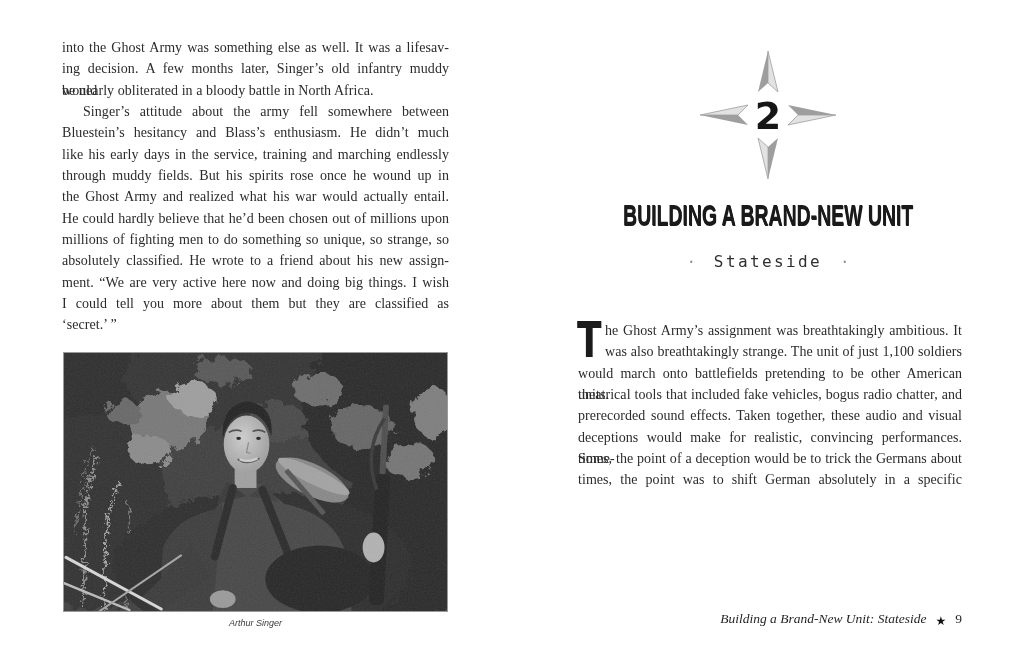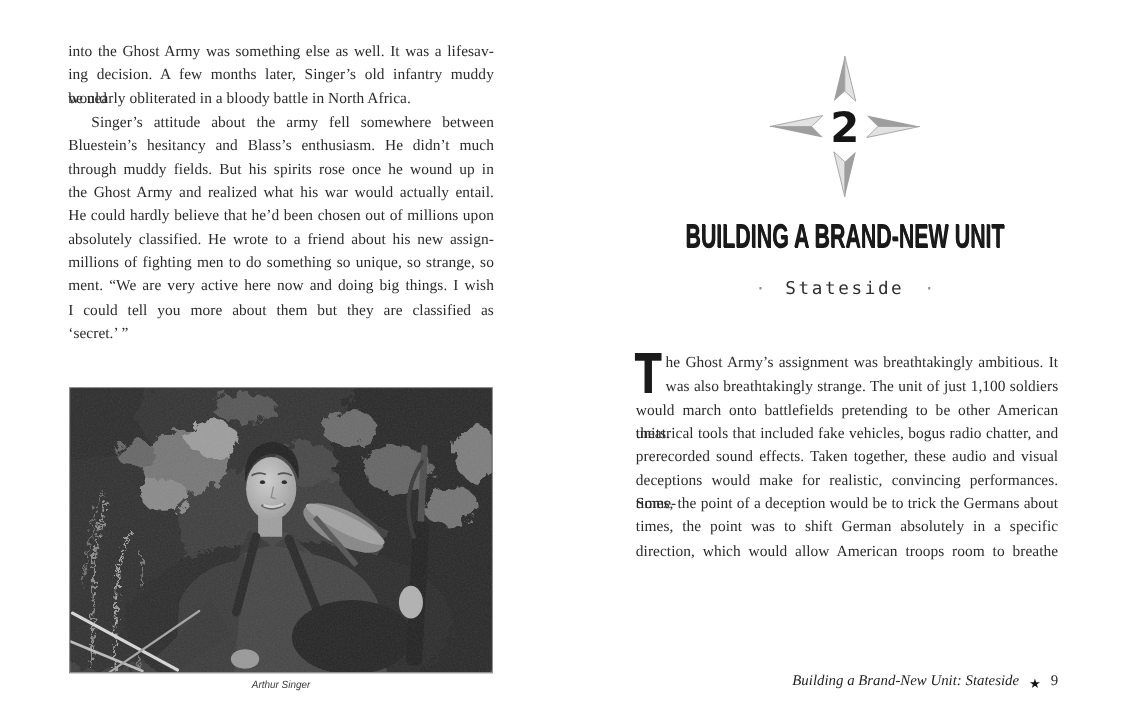--- a/index.html
+++ b/index.html
@@ -70,25 +70,26 @@
 <body>
 
 <div class="spread">
 
   <div class="body-text left-body">
       <div class="tline just">into the Ghost Army was something else as well. It was a lifesav-</div>
       <div class="tline just">ing decision. A few months later, Singer’s old infantry muddy would</div>
       <div class="tline">be nearly obliterated in a bloody battle in North Africa.</div>
       <div class="tline just ind">Singer’s attitude about the army fell somewhere between</div>
       <div class="tline just">Bluestein’s hesitancy and Blass’s enthusiasm. He didn’t much</div>
+      <div class="tline just">like his early days in the service, training and marching endlessly</div>
       <div class="tline just">through muddy fields. But his spirits rose once he wound up in</div>
       <div class="tline just">the Ghost Army and realized what his war would actually entail.</div>
       <div class="tline just">He could hardly believe that he’d been chosen out of millions upon</div>
+      <div class="tline just">millions of fighting men to do something so unique, so strange, so</div>
       <div class="tline just">absolutely classified. He wrote to a friend about his new assign-</div>
-      <div class="tline just">millions of fighting men to do something so unique, so strange, so</div>
       <div class="tline just">ment. “We are very active here now and doing big things. I wish</div>
       <div class="tline just">I could tell you more about them but they are classified as</div>
       <div class="tline">‘secret.’ ”</div>
     </div>
 
   <div class="photo-frame">
     <svg viewBox="0 0 386 260" preserveAspectRatio="none">
       <defs>
         <filter id="leafy" x="-10%" y="-10%" width="120%" height="120%">
           <feTurbulence type="fractalNoise" baseFrequency="0.09" numOctaves="3" seed="11" result="n"></feTurbulence>
@@ -207,21 +208,20 @@
 
   <div class="body-text right-body">
       <div class="tline just dcind">he Ghost Army’s assignment was breathtakingly ambitious. It</div>
       <div class="tline just dcind">was also breathtakingly strange. The unit of just 1,100 soldiers</div>
       <div class="tline just">would march onto battlefields pretending to be other American units.</div>
       <div class="tline just">theatrical tools that included fake vehicles, bogus radio chatter, and</div>
       <div class="tline just">prerecorded sound effects. Taken together, these audio and visual</div>
       <div class="tline just">deceptions would make for realistic, convincing performances. Some-</div>
       <div class="tline just">times, the point of a deception would be to trick the Germans about</div>
       <div class="tline just">times, the point was to shift German absolutely in a specific</div>
-      <div class="tline just">direction, which would allow American troops room to breathe</div>
     </div>
 
   <div class="footer">
     <span class="footer-title">Building a Brand-New Unit: Stateside</span>
     <span class="footer-star">★</span>
     <span class="footer-page">9</span>
   </div>
 
 </div>
 

